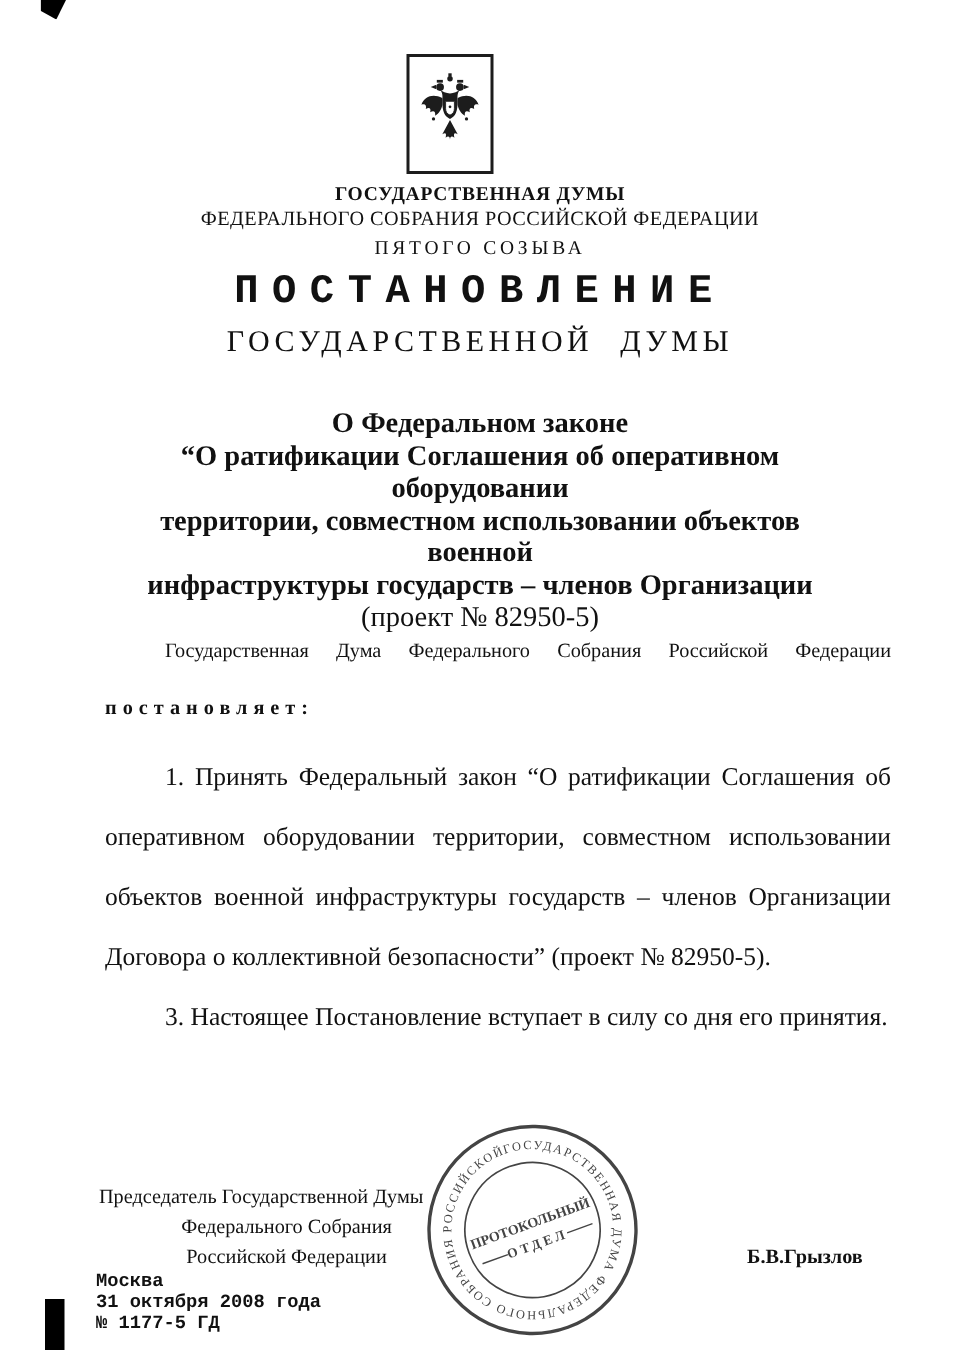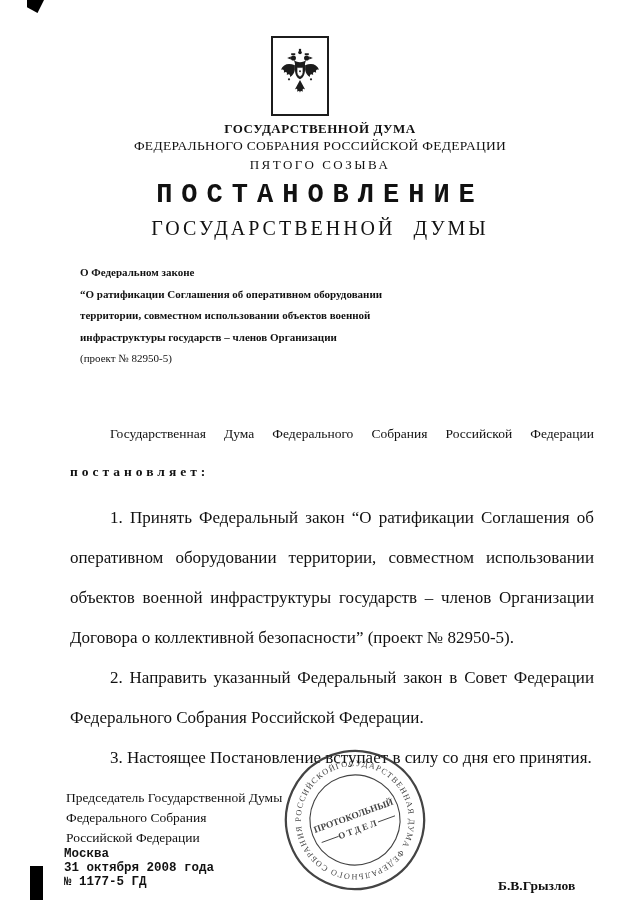--- a/index.html
+++ b/index.html
@@ -22,43 +22,43 @@
 
   .center-line { position:absolute; left:0; width:640px; text-align:center; white-space:nowrap; }
   .hdr1 { top:121px; font-size:13px; font-weight:bold; letter-spacing:0.5px; }
   .hdr2 { top:138px; font-size:13.5px; letter-spacing:0.3px; }
   .hdr3 { top:157px; font-size:13px; letter-spacing:2.5px; }
 
   .title1 { top:180px; font-size:27px; font-weight:bold; letter-spacing:9px;font-family:Liberation Mono, monospace; }
   .title2 { top:217px; font-size:20px; letter-spacing:3px; word-spacing:10px; }
 
   .subject {
-    position:absolute; left:80px; top:262px; width:480px;
-    text-align:left; font-size:11px; font-weight:bold; line-height:21.5px;
+    position:absolute; left:80px; top:272px; width:480px;
+    text-align:center; font-size:19px; font-weight:bold; line-height:21.5px;
   }
   .subject .project { font-weight:normal; }
 
   .intro {
     position:absolute; left:70px; top:426px; width:524px;
     font-size:13.5px; text-align:justify; text-align-last:justify;
     padding-left:40px;
   }
   .resolves {
     position:absolute; left:70px; top:464px;
     font-size:13.5px; font-weight:bold; letter-spacing:4px;
   }
   .body-block {
     position:absolute; left:70px; top:498px; width:524px;
     font-size:17px; line-height:40px; text-align:justify;
   }
   .body-block p { text-indent:40px; }
 
   .sig-block { position:absolute; left:66px; top:788px; width:250px; font-size:13.5px; line-height:20px; }
-  .sig-line2, .sig-line3 { }
-  .sig-name { position:absolute; left:498px; top:830px; font-size:13.5px; font-weight:bold; white-space:nowrap;margin-top:48px; }
+  .sig-line2, .sig-line3 { text-align:center; }
+  .sig-name { position:absolute; left:498px; top:830px; font-size:13.5px; font-weight:bold; white-space:nowrap; }
 
   .stamp {
     position:absolute; left:280px; top:745px; width:150px; height:150px;
     transform:rotate(-20deg); opacity:0.88; pointer-events:none;
   }
 
   .footer {
     position:absolute; left:64px; top:847px;
     font-family:"Liberation Mono", monospace;
     font-size:12.5px; font-weight:bold; line-height:14px; white-space:nowrap;
@@ -88,41 +88,40 @@
         <path d="M74 46 C90 38 106 42 112 58 C106 56 102 58 104 66 C98 62 94 64 96 72 C90 68 86 70 87 78 C80 74 75 66 74 58 Z"></path>
         <path d="M60 86 L46 112 C52 108 54 110 52 118 C57 114 60 116 60 122 C60 116 63 114 68 118 C66 110 68 108 74 112 Z"></path>
         <circle cx="30" cy="84" r="3"></circle>
         <circle cx="90" cy="84" r="3"></circle>
       </g>
       <path d="M52 52 h16 v13 q0 9 -8 12 q-8 -3 -8 -12 z" fill="#ffffff" stroke="#1c1c1c" stroke-width="1.5"></path>
       <circle cx="60" cy="62" r="2.5" fill="#1c1c1c"></circle>
     </svg>
   </div>
 
-  <div class="center-line hdr1">ГОСУДАРСТВЕННОЙ ДУМА</div>
+  <div class="center-line hdr1">ГОСУДАРСТВЕННАЯ ДУМЫ</div>
   <div class="center-line hdr2">ФЕДЕРАЛЬНОГО СОБРАНИЯ РОССИЙСКОЙ ФЕДЕРАЦИИ</div>
   <div class="center-line hdr3">ПЯТОГО СОЗЫВА</div>
 
   <div class="center-line title1">ПОСТАНОВЛЕНИЕ</div>
   <div class="center-line title2">ГОСУДАРСТВЕННОЙ ДУМЫ</div>
 
   <div class="subject">
     <div>О Федеральном законе</div>
     <div>“О ратификации Соглашения об оперативном оборудовании</div>
     <div>территории, совместном использовании объектов военной</div>
     <div>инфраструктуры государств – членов Организации</div>
     <div class="project">(проект № 82950-5)</div>
   </div>
 
   <div class="intro">Государственная Дума Федерального Собрания Российской Федерации</div>
   <div class="resolves">постановляет:</div>
 
   <div class="body-block">
     <p>1. Принять Федеральный закон “О ратификации Соглашения об оперативном оборудовании территории, совместном использовании объектов военной инфраструктуры государств – членов Организации Договора о коллективной безопасности” (проект № 82950-5).</p>
-    <p>2. Направить указанный Федеральный закон в Совет Федерации Федерального Собрания Российской Федерации.</p>
     <p>3. Настоящее Постановление вступает в силу со дня его принятия.</p>
   </div>
 
   <div class="sig-block">
     <div class="sig-line1">Председатель Государственной Думы</div>
     <div class="sig-line2">Федерального Собрания</div>
     <div class="sig-line3">Российской  Федерации</div>
   </div>
   <div class="sig-name">Б.В.Грызлов</div>
 

